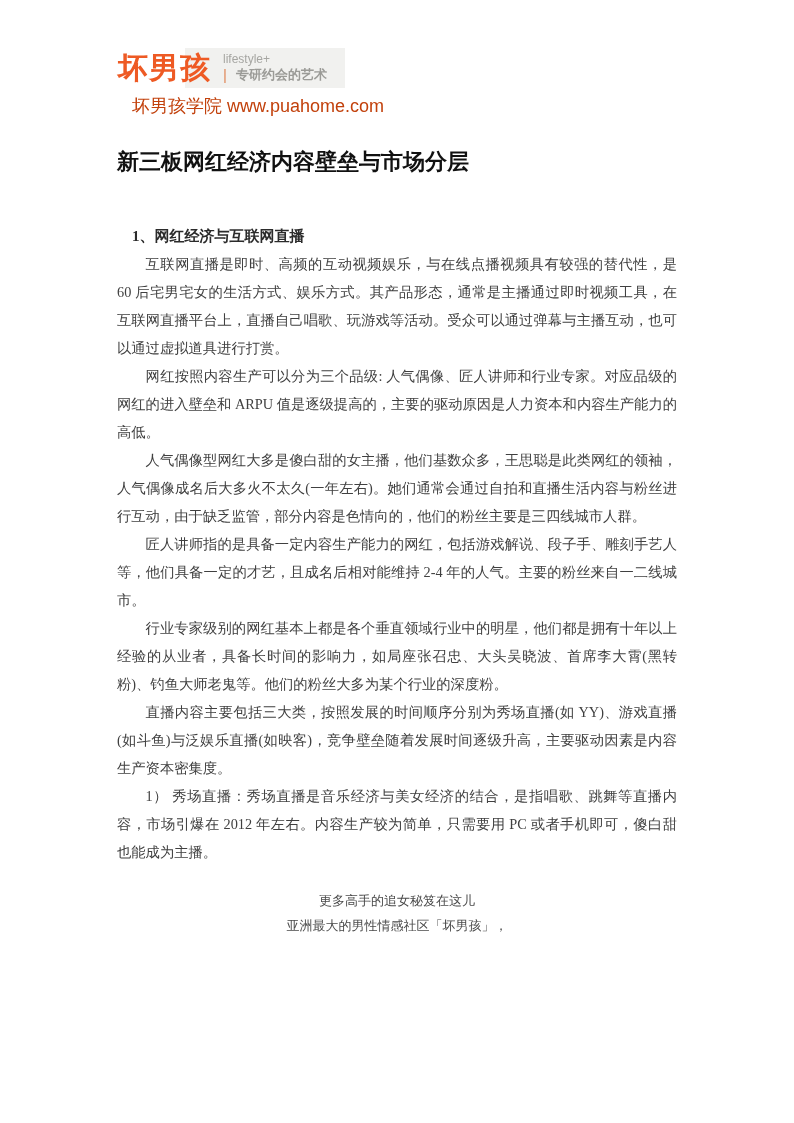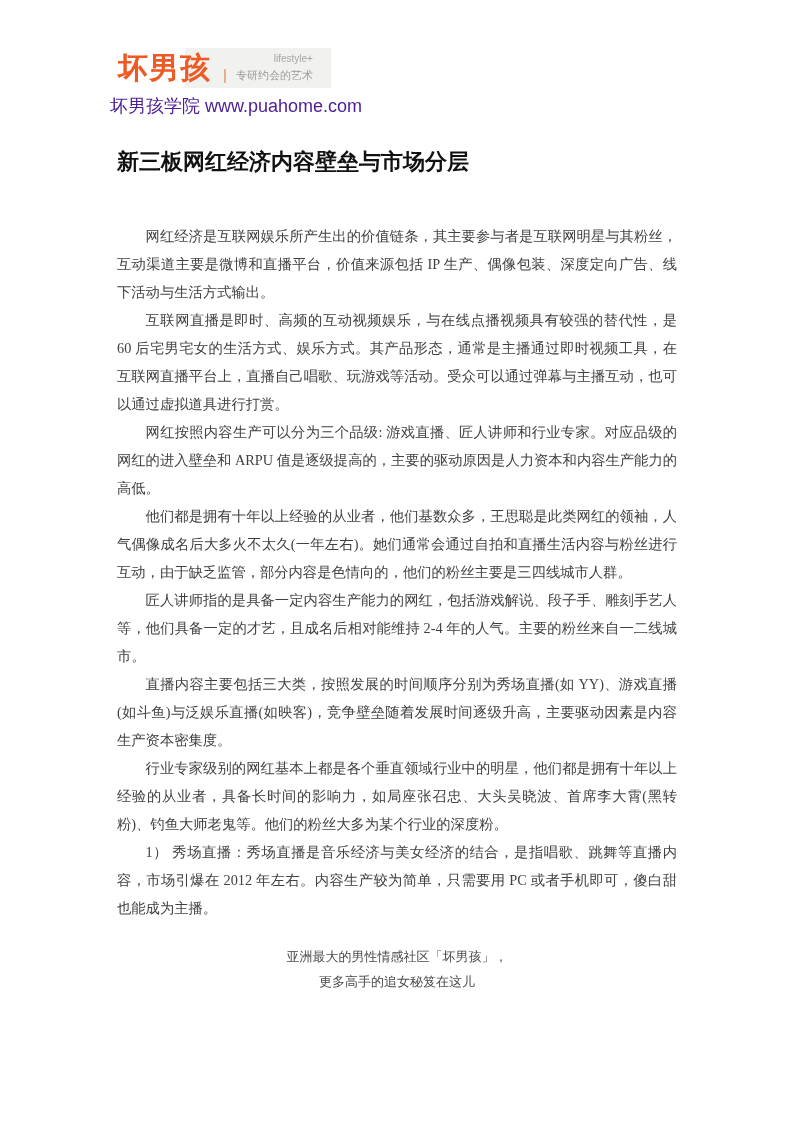--- a/index.html
+++ b/index.html
@@ -40,50 +40,51 @@
   }
   .tagline-box {
     background: #f1f1ef;
     padding: 4px 18px 4px 38px;
     display: flex;
     flex-direction: column;
     justify-content: center;
   }
   .lifestyle-label {
     font-family: "Liberation Sans", "DejaVu Sans", sans-serif;
-    font-size: 10px;
+    font-size: 12px;
     color: #a6a6a2;
     line-height: 12px;
-    text-align: right;
   }
   .tagline-row {
     display: flex;
     align-items: center;
     margin-top: 2px;
   }
   .tagline-divider {
     color: #e08a5c;
     font-size: 15px;
     line-height: 16px;
     margin-right: 9px;
     font-family: "Liberation Sans", "DejaVu Sans", sans-serif;
   }
   .tagline-text {
     font-family: "Liberation Sans", "DejaVu Sans", sans-serif;
-    font-size: 11px;
+    font-size: 13px;
     color: #9b9b97;
     line-height: 16px;
     white-space: nowrap;
+    font-weight: bold;
   }
   .site-line {
     font-family: "Liberation Sans", "DejaVu Sans", sans-serif;
     font-size: 18px;
-    color: #4c1d95;
+    color: #c2410c;
     margin-top: 6px;
     line-height: 24px;
+    margin-left: 22px;
   }
 
   
   .page-title {
     margin: 29px 4px 0 117px;
     font-family: Liberation Serif, serif;
     font-weight: bold;
     font-size: 22px;
     line-height: 30px;
     color: #111111;
@@ -132,26 +133,26 @@
         <span class="tagline-text">专研约会的艺术</span>
       </span>
     </span>
   </div>
   <div class="site-line">坏男孩学院 www.puahome.com</div>
 </div>
 
 <h1 class="page-title">新三板网红经济内容壁垒与市场分层</h1>
 
 <div class="doc-body" id="doc-blocks">
-    <p class="para">网红经济是互联网娱乐所产生出的价值链条，其主要参与者是互联网明星与其粉丝，互动渠道主要是微博和直播平台，价值来源包括 IP 生产、偶像包装、深度定向广告、线下活动与生活方式输出。</p>
+    <p class="heading indent-1">1、网红经济与互联网直播</p>
     <p class="para">互联网直播是即时、高频的互动视频娱乐，与在线点播视频具有较强的替代性，是 60 后宅男宅女的生活方式、娱乐方式。其产品形态，通常是主播通过即时视频工具，在互联网直播平台上，直播自己唱歌、玩游戏等活动。受众可以通过弹幕与主播互动，也可以通过虚拟道具进行打赏。</p>
-    <p class="para">网红按照内容生产可以分为三个品级: 游戏直播、匠人讲师和行业专家。对应品级的网红的进入壁垒和 ARPU 值是逐级提高的，主要的驱动原因是人力资本和内容生产能力的高低。</p>
-    <p class="para">他们都是拥有十年以上经验的从业者，他们基数众多，王思聪是此类网红的领袖，人气偶像成名后大多火不太久(一年左右)。她们通常会通过自拍和直播生活内容与粉丝进行互动，由于缺乏监管，部分内容是色情向的，他们的粉丝主要是三四线城市人群。</p>
+    <p class="para">网红按照内容生产可以分为三个品级: 人气偶像、匠人讲师和行业专家。对应品级的网红的进入壁垒和 ARPU 值是逐级提高的，主要的驱动原因是人力资本和内容生产能力的高低。</p>
+    <p class="para">人气偶像型网红大多是傻白甜的女主播，他们基数众多，王思聪是此类网红的领袖，人气偶像成名后大多火不太久(一年左右)。她们通常会通过自拍和直播生活内容与粉丝进行互动，由于缺乏监管，部分内容是色情向的，他们的粉丝主要是三四线城市人群。</p>
     <p class="para">匠人讲师指的是具备一定内容生产能力的网红，包括游戏解说、段子手、雕刻手艺人等，他们具备一定的才艺，且成名后相对能维持 2-4 年的人气。主要的粉丝来自一二线城市。</p>
+    <p class="para">行业专家级别的网红基本上都是各个垂直领域行业中的明星，他们都是拥有十年以上经验的从业者，具备长时间的影响力，如局座张召忠、大头吴晓波、首席李大霄(黑转粉)、钓鱼大师老鬼等。他们的粉丝大多为某个行业的深度粉。</p>
     <p class="para">直播内容主要包括三大类，按照发展的时间顺序分别为秀场直播(如 YY)、游戏直播(如斗鱼)与泛娱乐直播(如映客)，竞争壁垒随着发展时间逐级升高，主要驱动因素是内容生产资本密集度。</p>
-    <p class="para">行业专家级别的网红基本上都是各个垂直领域行业中的明星，他们都是拥有十年以上经验的从业者，具备长时间的影响力，如局座张召忠、大头吴晓波、首席李大霄(黑转粉)、钓鱼大师老鬼等。他们的粉丝大多为某个行业的深度粉。</p>
     <p class="para">1） 秀场直播：秀场直播是音乐经济与美女经济的结合，是指唱歌、跳舞等直播内容，市场引爆在 2012 年左右。内容生产较为简单，只需要用 PC 或者手机即可，傻白甜也能成为主播。</p>
   </div>
 
 <div class="page-footer">
+  <div>更多高手的追女秘笈在这儿</div>
   <div>亚洲最大的男性情感社区「坏男孩」，</div>
-  <div>更多高手的追女秘笈在这儿</div>
 </div>
 
 </body></html>

